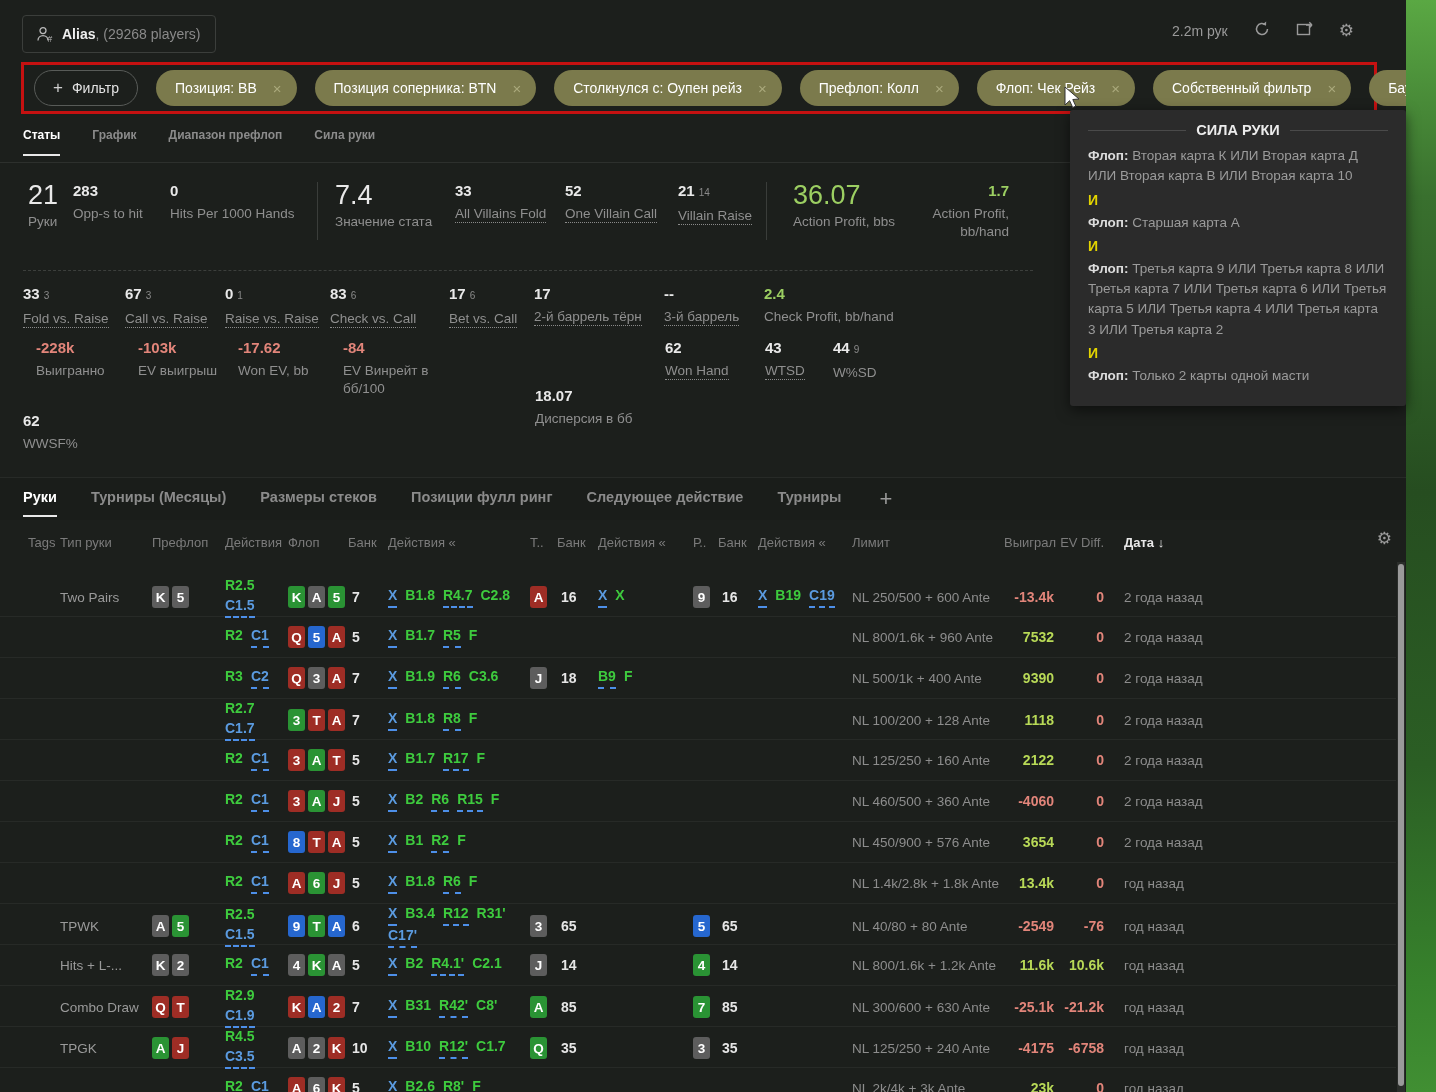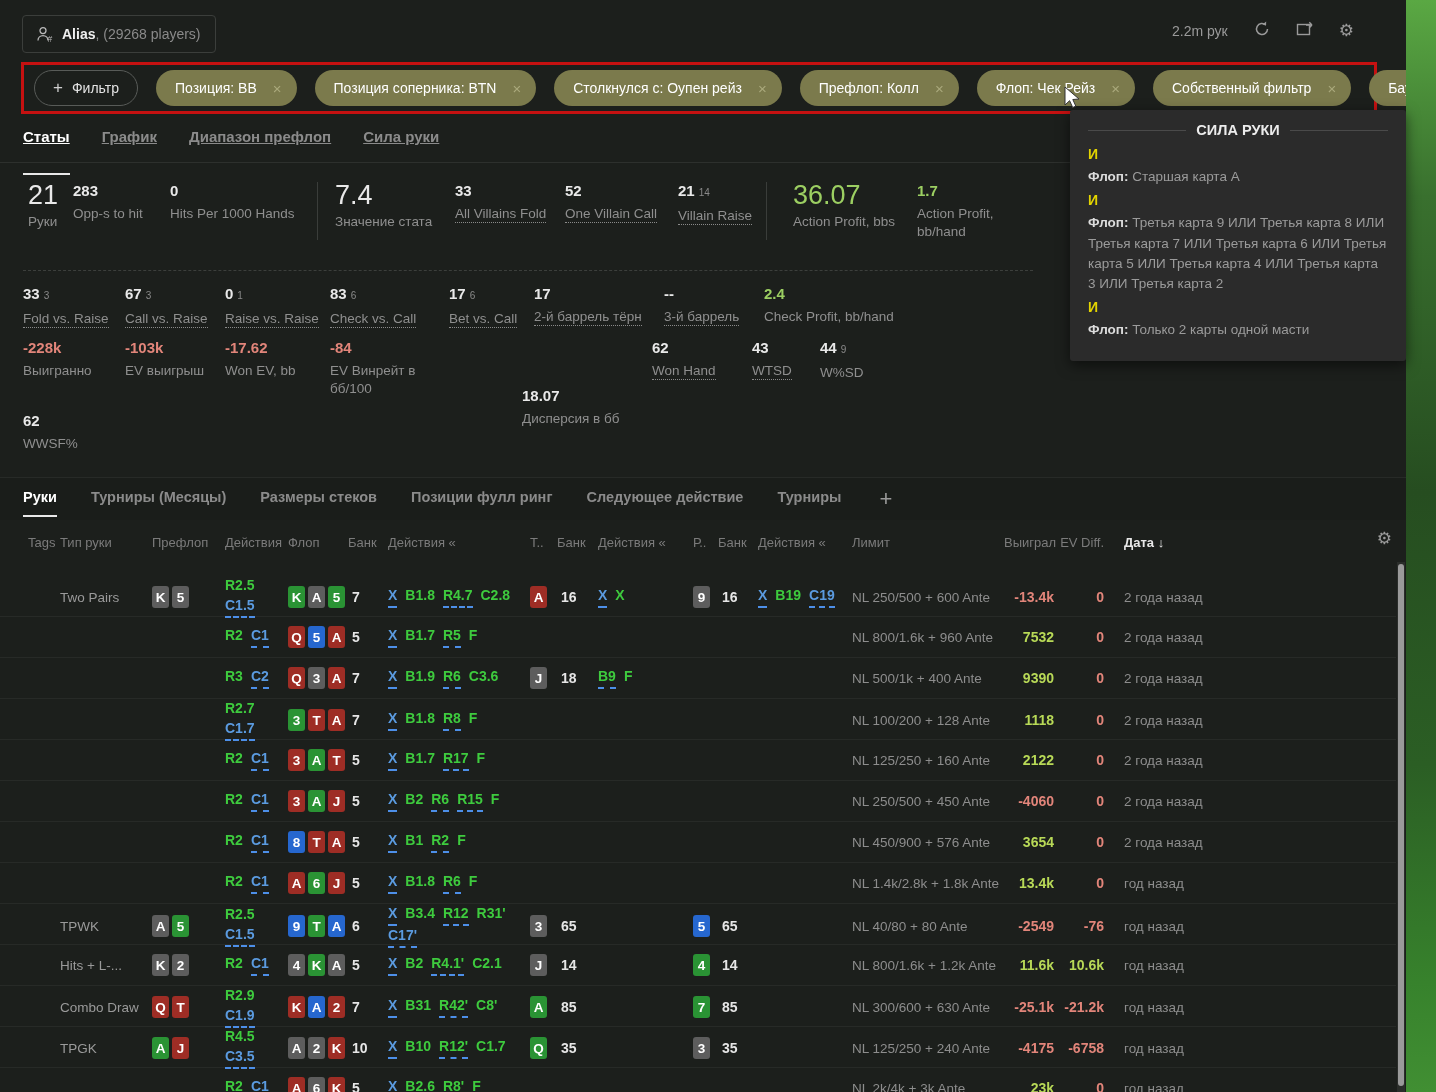--- a/index.html
+++ b/index.html
@@ -20,28 +20,28 @@
   .filter-bar{position:absolute;left:21px;top:62px;width:1356px;height:52px;box-sizing:border-box;
      border:3px solid #c51111;display:flex;align-items:center;gap:18px;padding:0 10px;}
   .add-filter{display:flex;align-items:center;gap:9px;height:36px;padding:0 18px;border:1px solid #585b58;
      border-radius:18px;background:transparent;color:#e3e3e3;font-size:14px;cursor:pointer;font-family:inherit;}
   .add-filter .plus{font-size:17px;color:#cfcfcf;}
   .chip{display:flex;align-items:center;height:36px;border-radius:18px;background:#7b7a4c;
      padding:0 15px 0 19px;color:#fff;font-size:14px;cursor:pointer;white-space:nowrap;}
   .chip .x{margin-left:16px;color:#aaa97c;font-size:15px;}
   
   .stats-tabs{position:absolute;left:23px;top:128px;display:flex;gap:32px;}
-  .stats-tabs .tab{color:#8b8b8b;font-size:15px;font-weight:700;padding-bottom:28px;cursor:pointer;text-decoration:underline;}
+  .stats-tabs .tab{color:#8b8b8b;font-size:12px;font-weight:700;padding-bottom:12px;cursor:pointer;}
   .stats-tabs .tab.active{color:#fff;border-bottom:2px solid #e8e8e8;}
   .tabs-border{position:absolute;left:0;top:162px;width:1406px;height:1px;background:#2d302d;}
   
   .stat-row{position:absolute;display:flex;align-items:flex-start;}
   #stat-row-0{left:28px;top:180px;}
   #stat-row-1{left:23px;top:283px;}
-  #stat-row-2{left:23px;top:337px;}
+  #stat-row-2{left:36px;top:337px;}
   #stat-row-3{left:23px;top:410px;}
   .stat{flex:none;}
   .stat .v{color:#e9e9e9;font-size:15px;font-weight:700;line-height:22px;}
   .stat .v.big{font-size:27px;font-weight:400;line-height:30px;}
   .stat .v.pos{color:#9ccf62;}
   .stat .v.neg{color:#e2857a;}
   .stat .v .sub{font-size:10px;color:#8a8a8a;font-weight:400;margin-left:4px;}
   .stat .l{color:#8f8f8f;font-size:13.5px;line-height:18px;margin-top:3px;}
   .stat .l span{white-space:normal;}
   .stat .l.u span{border-bottom:1px dotted #8a8a8a;padding-bottom:1px;}
@@ -195,21 +195,21 @@
       </div>
       <div class="stat" style="width: 88px;">
         <div class="v">21<span class="sub">14</span></div>
        <div class="l u"><span>Villain Raise</span></div>
       </div>
       <div class="vdiv"></div>
       <div class="stat" style="width: 124px; margin-left: 26px;">
         <div class="v big pos">36.07</div>
        <div class="l"><span>Action Profit, bbs</span></div>
       </div>
-      <div class="stat" style="width: 92px;">
+      <div class="stat" style="width: 92px; text-align: right;">
         <div class="v pos">1.7</div>
        <div class="l"><span>Action Profit, bb/hand</span></div>
       </div>
     </div>
   <div class="dash-sep"></div>
   <div class="stat-row" id="stat-row-1">
       <div class="stat" style="width: 102px;">
         <div class="v">33<span class="sub">3</span></div>
        <div class="l u"><span>Fold vs. Raise</span></div>
       </div>
@@ -420,21 +420,21 @@
      <span class="cell"><span class="tok g ">R2</span><span class="tok b ud">C1</span></span>
      <span class="cell"><span class="card he">3</span><span class="card cl">A</span><span class="card he">J</span></span>
      <span class="cell pot">5</span>
      <span class="cell"><span class="tok b us">X</span><span class="tok g ">B2</span><span class="tok g ud">R6</span><span class="tok g ud">R15</span><span class="tok g ">F</span></span>
      <span class="cell"></span>
      <span class="cell pot"></span>
      <span class="cell"></span>
      <span class="cell"></span>
      <span class="cell pot"></span>
      <span class="cell"></span>
-     <span class="cell limit">NL 250/500 + 450 Ante</span>
+     <span class="cell limit">NL 460/500 + 360 Ante</span>
      <span class="cell num neg">-4060</span>
      <span class="cell num neg">0</span>
      <span class="cell date">2 года назад</span>
     </div>
     <div class="trow">
       <span class="cell"></span>
      <span class="cell type"></span>
      <span class="cell"></span>
      <span class="cell"><span class="tok g ">R2</span><span class="tok b ud">C1</span></span>
      <span class="cell"><span class="card di">8</span><span class="card he">T</span><span class="card he">A</span></span>
@@ -572,20 +572,21 @@
   </div>
 <div class="desktop-strip"></div>
 
 <div class="tooltip">
   <div class="tt-head">
     <div class="line"></div>
     <div class="tt-title">СИЛА РУКИ</div>
     <div class="line"></div>
   </div>
   <div id="tt-body">
+      <div class="tt-line"><b>Флоп:</b> Вторая карта К ИЛИ Вторая карта Д ИЛИ Вторая карта В ИЛИ Вторая карта 10</div>
       <div class="tt-and">И</div>
       <div class="tt-line"><b>Флоп:</b> Старшая карта А</div>
       <div class="tt-and">И</div>
       <div class="tt-line"><b>Флоп:</b> Третья карта 9 ИЛИ Третья карта 8 ИЛИ Третья карта 7 ИЛИ Третья карта 6 ИЛИ Третья карта 5 ИЛИ Третья карта 4 ИЛИ Третья карта 3 ИЛИ Третья карта 2</div>
       <div class="tt-and">И</div>
       <div class="tt-line"><b>Флоп:</b> Только 2 карты одной масти</div>
     </div>
 </div>
 
 <svg class="cursor" width="22" height="24" viewBox="0 0 22 24">

